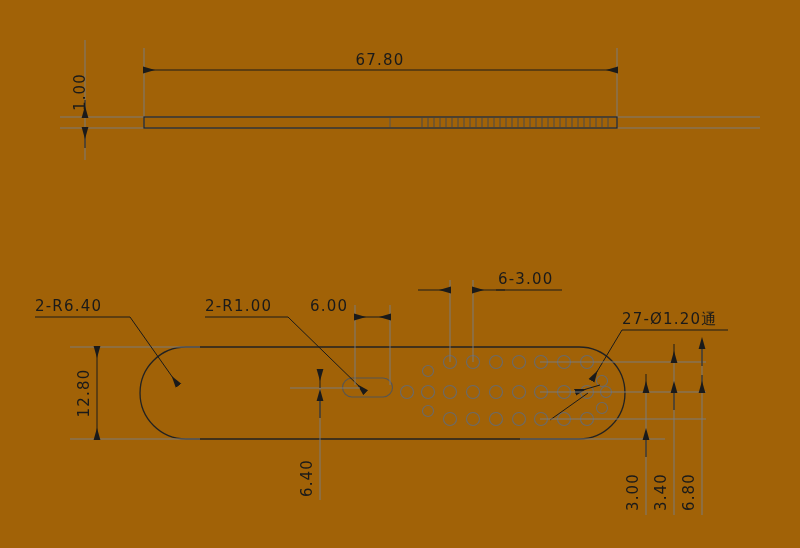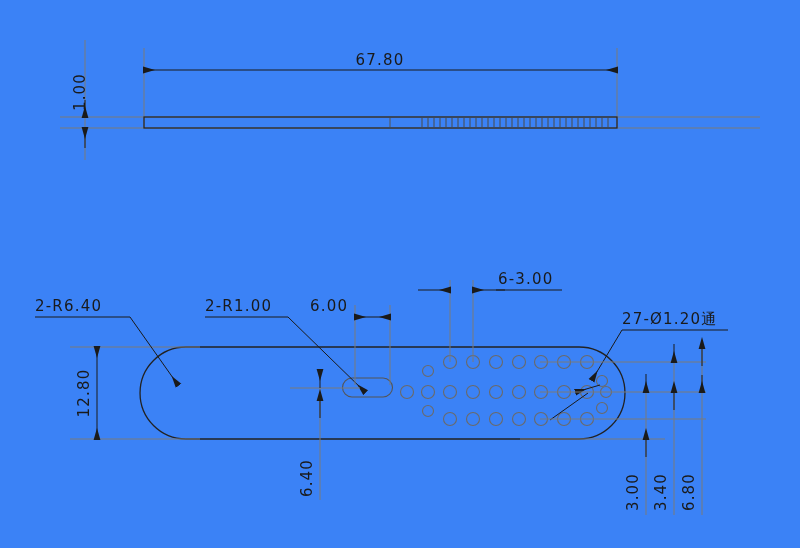--- a/index.html
+++ b/index.html
@@ -10,21 +10,21 @@
   body {
     width: 800px;
     height: 548px;
     overflow: hidden;
     font-family: "DejaVu Sans", sans-serif;
   }
   #stage {
     position: relative;
     width: 800px;
     height: 548px;
-    background: #3b82f6;
+    background: #a16207;
   }
   svg#drawing {
     position: absolute;
     left: 0;
     top: 0;
     width: 800px;
     height: 548px;
     display: block;
   }
   .dimtext {

